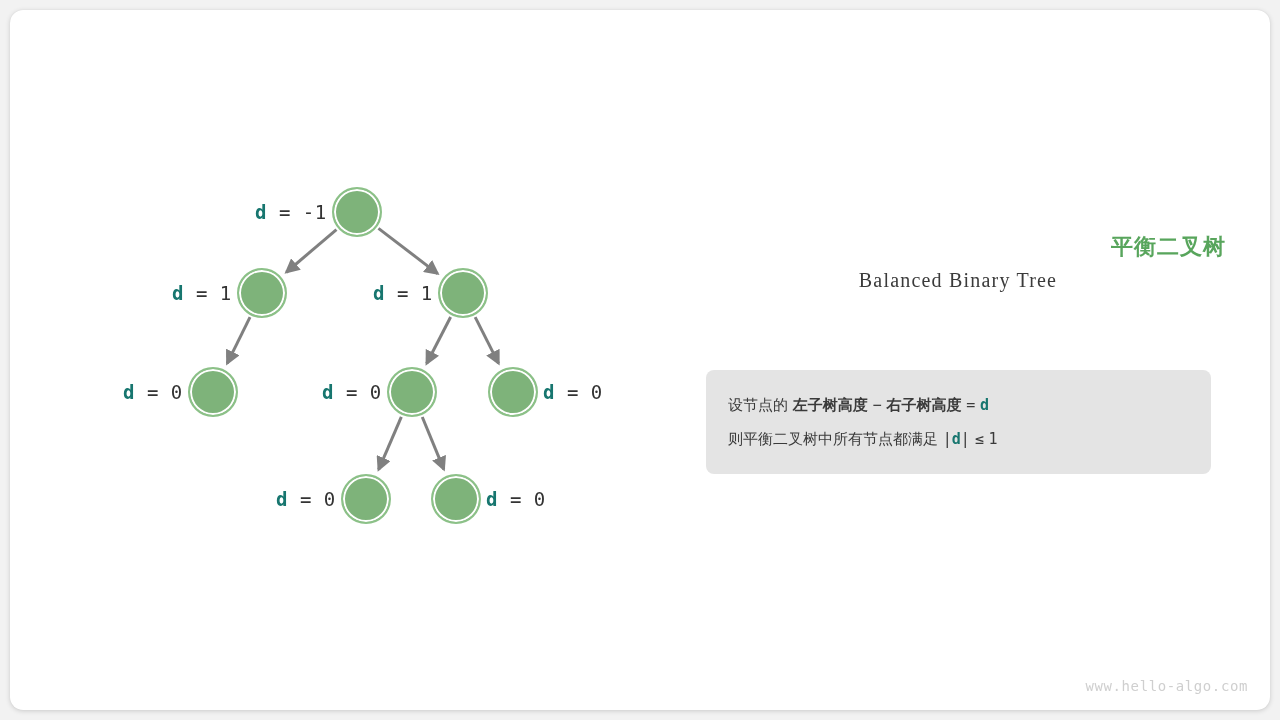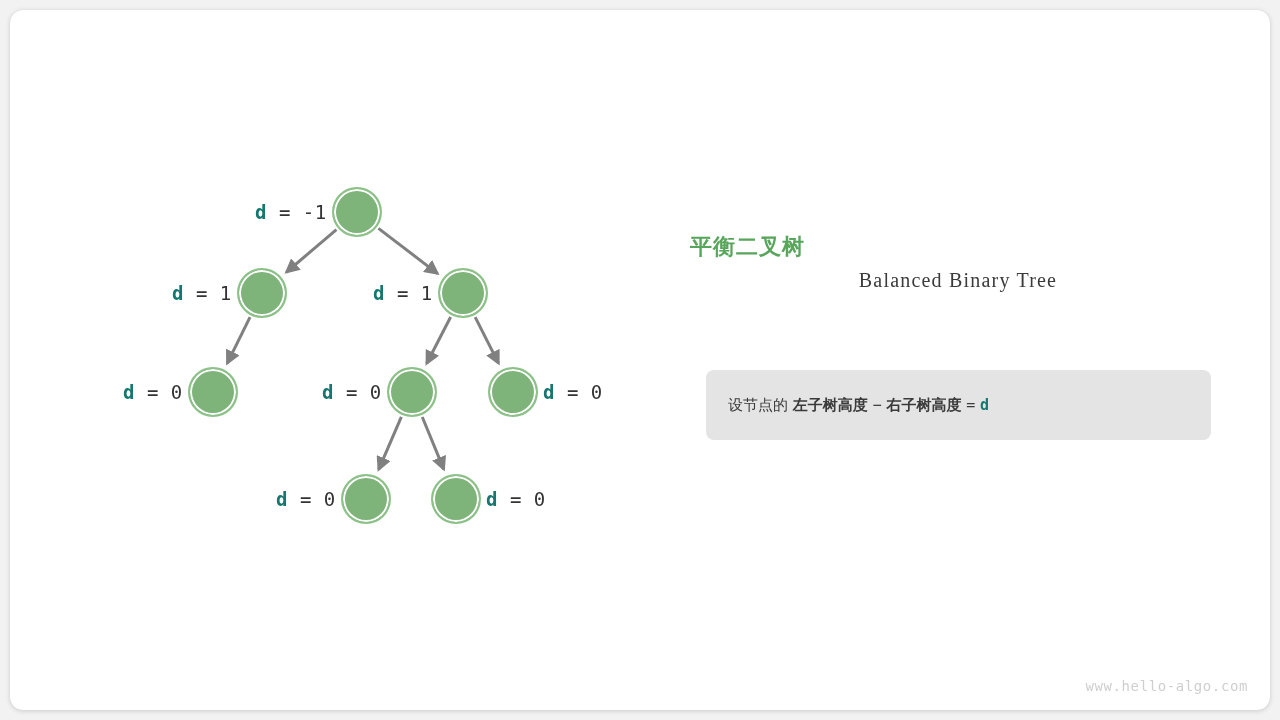--- a/index.html
+++ b/index.html
@@ -76,21 +76,21 @@
     left: 680px;
     top: 0;
     width: 560px;
     height: 700px;
   }
   #panel-title {
     position: absolute;
     left: 0;
     top: 222px;
     width: 536px;
-    text-align: left;
+    text-align: right;
     font-family: Liberation Sans, sans-serif;
     font-weight: bold;
     font-size: 22px;
     color: #58a55c;
     letter-spacing: 1px;
   }
   #panel-subtitle {
     position: absolute;
     left: 0;
     top: 259px;
@@ -190,18 +190,24 @@
 
       <div id="info-box">
         <div class="info-line">
           <span>设节点的</span>
           <span class="b">左子树高度</span>
           <span class="mono">−</span>
           <span class="b">右子树高度</span>
           <span class="mono">=</span>
           <span class="dv mono">d</span>
         </div>
+        <div class="info-line">
+          <span>则平衡二叉树中所有节点都满足</span>
+          <span class="mono">|</span><span class="dv mono">d</span><span class="mono">|</span>
+          <span class="mono">≤</span>
+          <span class="mono">1</span>
+        </div>
       </div>
     </div>
 
     <div id="footer-url">www.hello-algo.com</div>
   </div>
 </div>
 
 </body></html>

